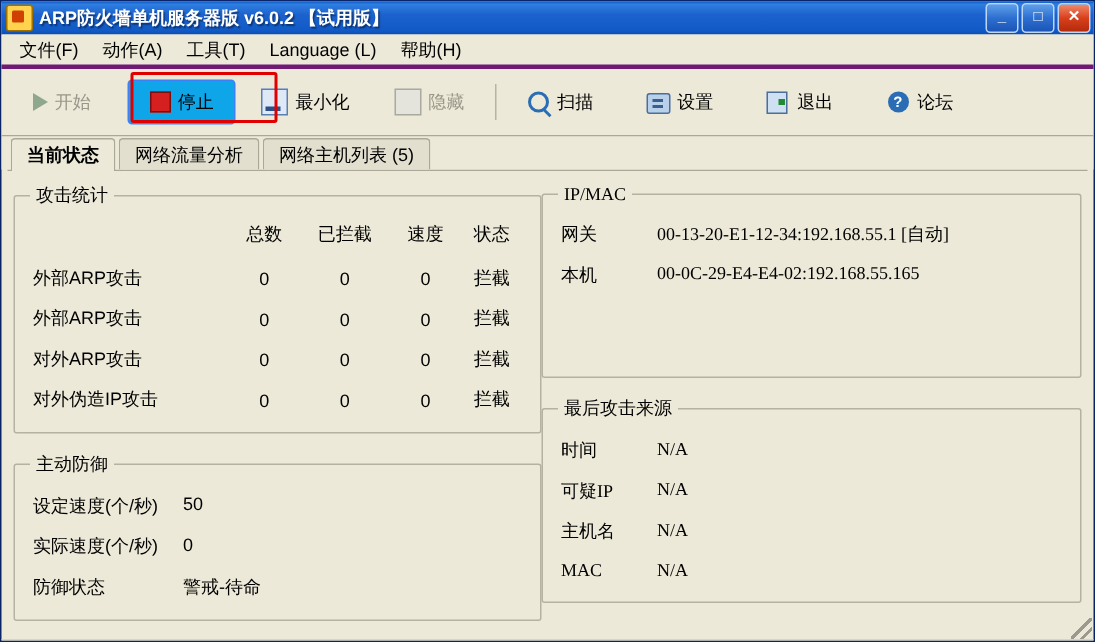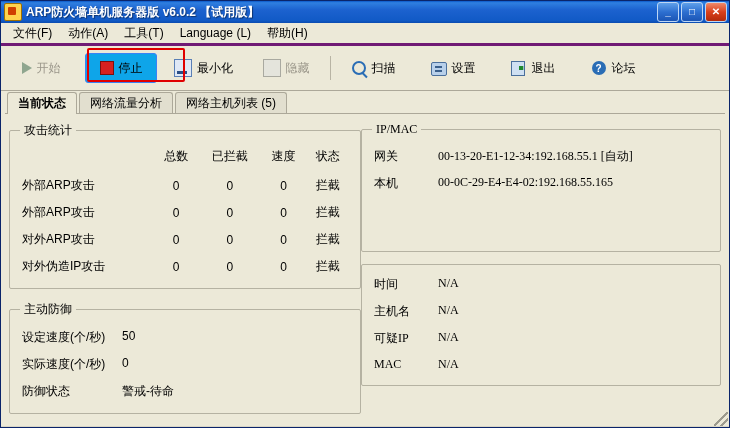--- a/index.html
+++ b/index.html
@@ -427,32 +427,33 @@
           <tr>
             <td class="k2">本机</td>
             <td>00-0C-29-E4-E4-02:192.168.55.165</td>
           </tr>
         </tbody>
           </table>
         <div style="height:46px"></div>
       </fieldset>
 
       <fieldset class="group">
+        <legend>最后攻击来源</legend>
         <table class="kv">
           <tbody>
               <tr>
             <td class="k2">时间</td>
             <td>N/A</td>
           </tr>
           <tr>
+            <td class="k2">可疑IP</td>
+            <td>N/A</td>
+          </tr>
+          <tr>
             <td class="k2">主机名</td>
-            <td>N/A</td>
-          </tr>
-          <tr>
-            <td class="k2">可疑IP</td>
             <td>N/A</td>
           </tr>
           <tr>
             <td class="k2">MAC</td>
             <td>N/A</td>
           </tr>
         </tbody>
           </table>
       </fieldset>
 

